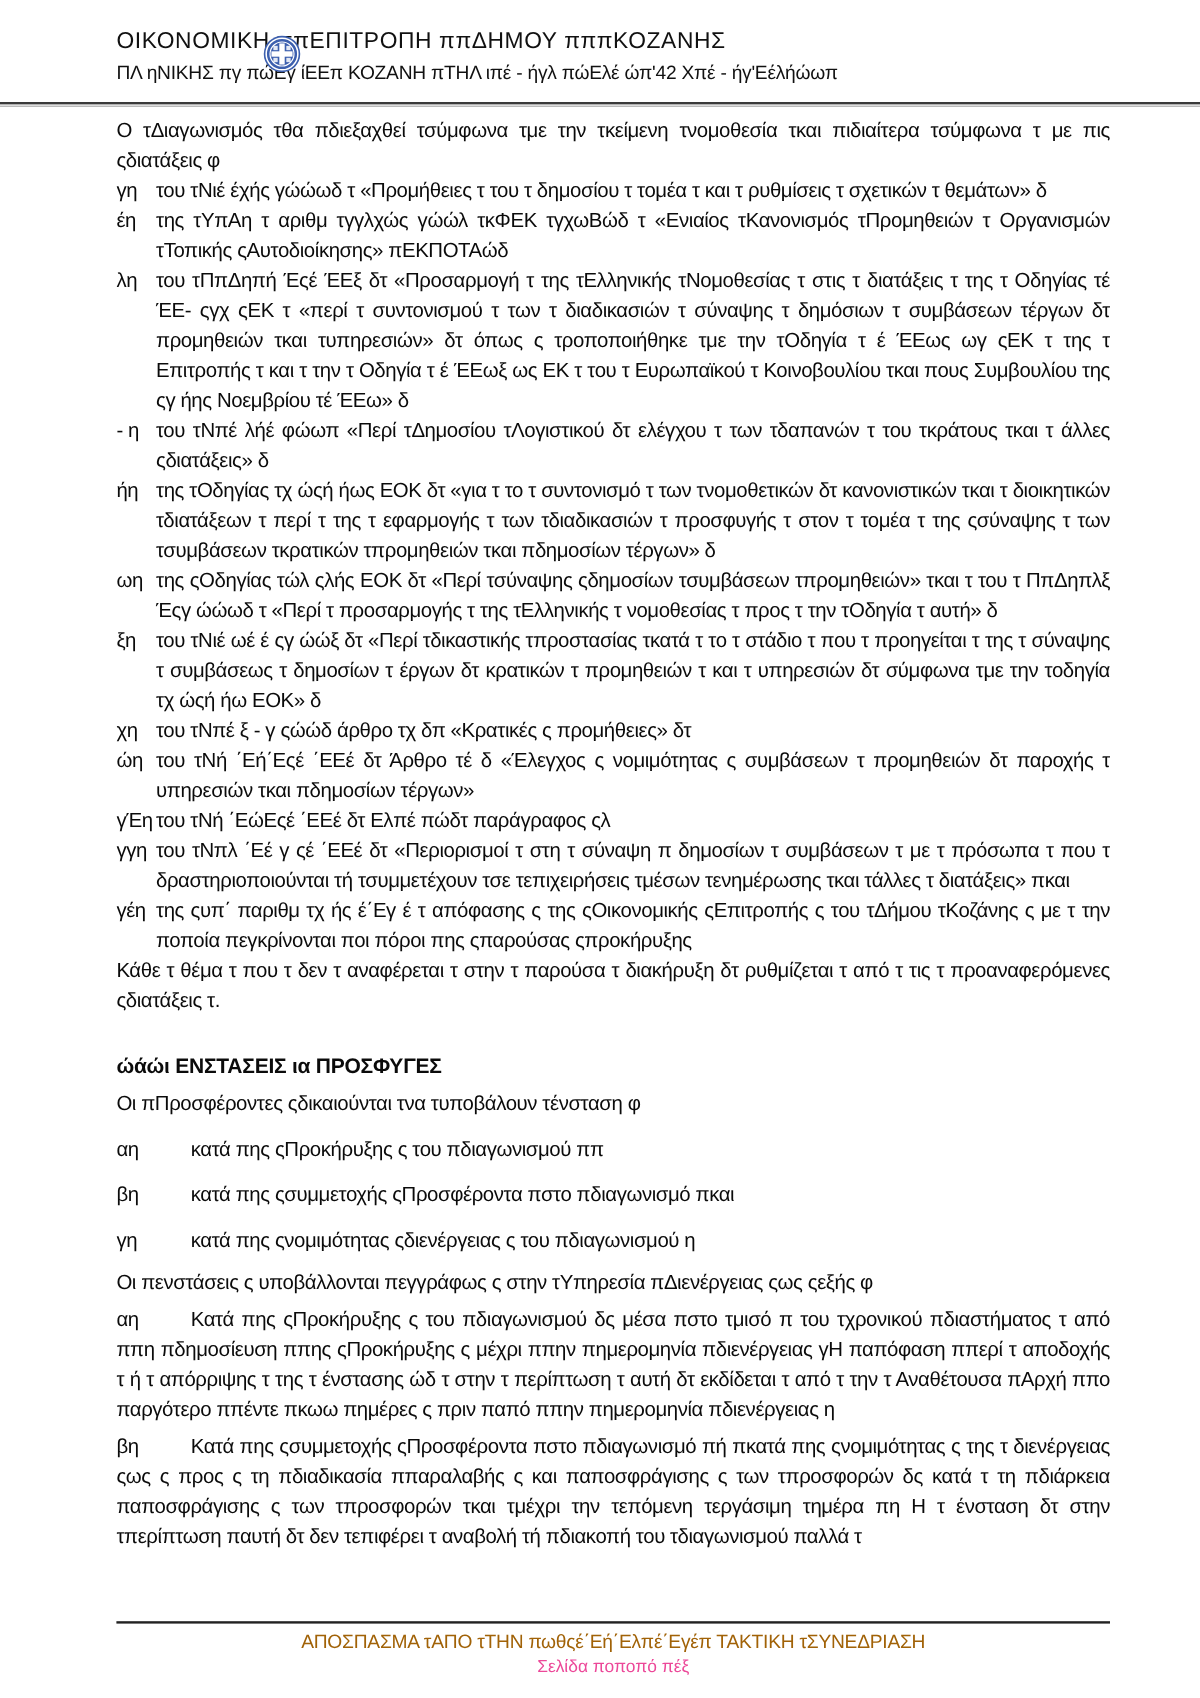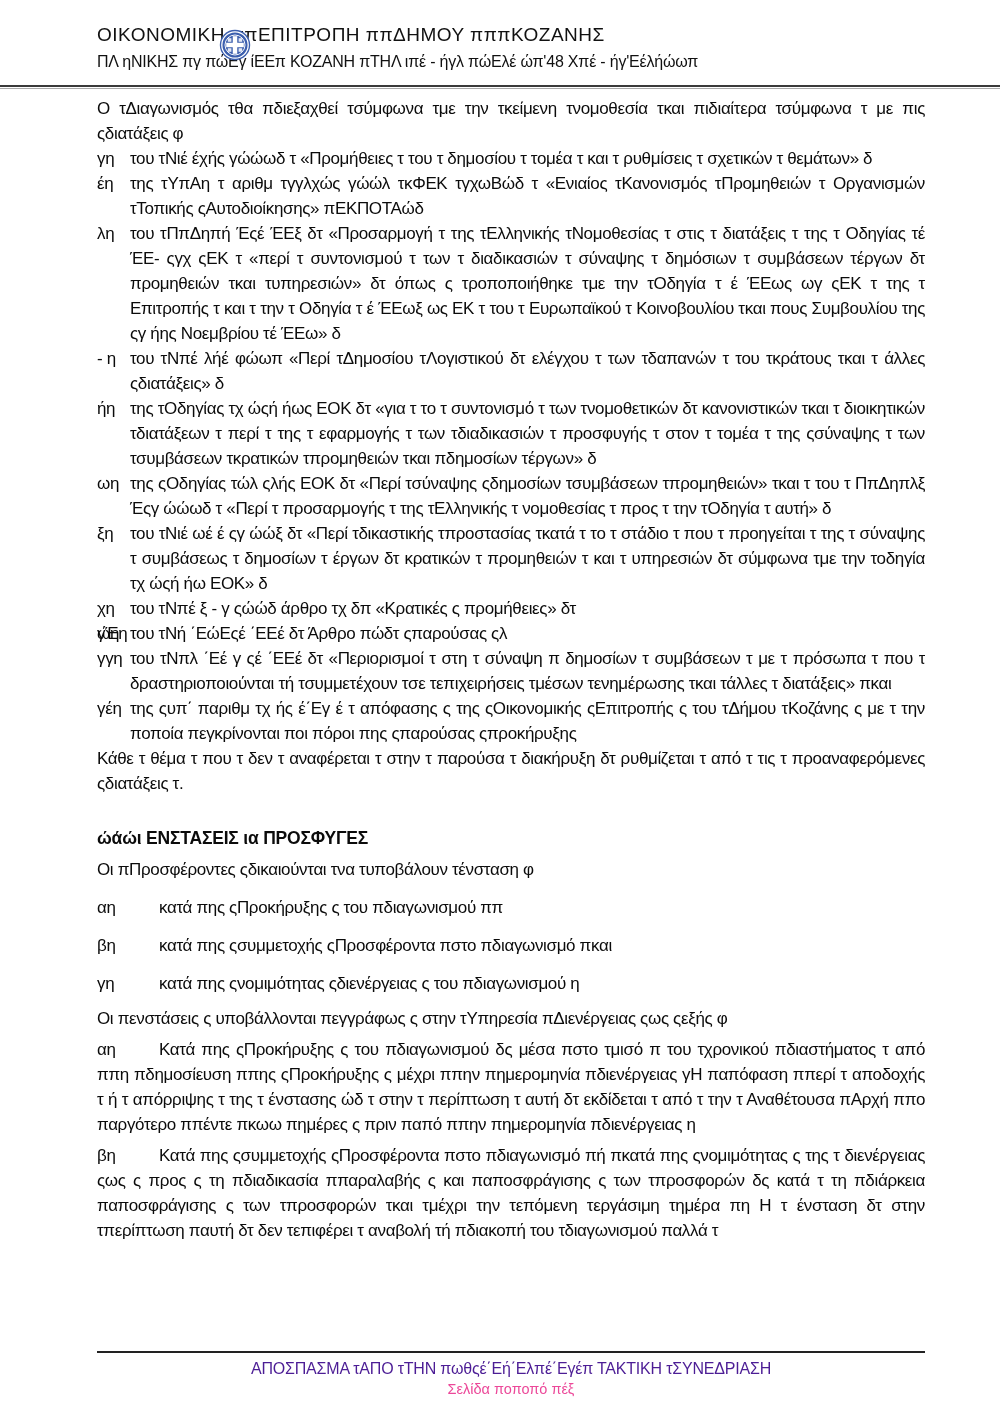--- a/index.html
+++ b/index.html
@@ -30,21 +30,21 @@
   .li1 .mk{position:absolute;left:0;top:0;}
   .li2{position:relative;padding-left:62px;margin-top:13px;}
   .li2 .mk{position:absolute;left:0;top:0;}
   .para2{position:relative;padding-left:0;margin-top:2px;}
   .para2 .mk{display:inline-block;width:62px;}
   .closing{margin-top:0;}
   .sect-head{font-weight:bold;font-size:17.5px;margin:30px 0 6px 0;letter-spacing:-0.2px;}
   
   .ftr{position:absolute;left:97px;bottom:18px;width:828px;text-align:center;}
   .ftr-rule{border-top:2px solid #222;margin-bottom:7px;}
-  .ftr-line1{font-size:16px;letter-spacing:-0.2px;color:#4c1d95;}
+  .ftr-line1{font-size:16px;letter-spacing:-0.2px;color:#a16207;}
   .ftr-line2{font-size:14.5px;margin-top:3px;color:#ec4899;}
 </style>
 </head>
 <body>
 
 <div class="page">
 
   <div class="hdr">
     <span class="hdr-logo">
       <svg viewBox="0 0 40 42" width="32" height="34" xmlns="http://www.w3.org/2000/svg">
@@ -54,21 +54,21 @@
         <rect x="17.2" y="10" width="5.6" height="22" fill="#ffffff"></rect>
         <rect x="9" y="18.2" width="22" height="5.6" fill="#ffffff"></rect>
         <rect x="11" y="12.5" width="4.5" height="4.5" fill="#ffffff" opacity="0.85"></rect>
         <rect x="24.5" y="12.5" width="4.5" height="4.5" fill="#ffffff" opacity="0.85"></rect>
         <rect x="11" y="25" width="4.5" height="4.5" fill="#ffffff" opacity="0.85"></rect>
         <rect x="24.5" y="25" width="4.5" height="4.5" fill="#ffffff" opacity="0.85"></rect>
       </svg>
     </span>
     <div class="hdr-lines">
       <div class="hdr-line1">ΟΙΚΟΝΟΜΙΚΗ ππΕΠΙΤΡΟΠΗ ππΔΗΜΟΥ πππΚΟΖΑΝΗΣ</div>
-      <div class="hdr-line2">ΠΛ ηΝΙΚΗΣ πγ πώΕγ ίΕΕπ ΚΟΖΑΝΗ πΤΗΛ ιπέ - ήγλ πώΕλέ ώπ'48 Χπέ - ήγ'Εέλήώωπ</div>
+      <div class="hdr-line2">ΠΛ ηΝΙΚΗΣ πγ πώΕγ ίΕΕπ ΚΟΖΑΝΗ πΤΗΛ ιπέ - ήγλ πώΕλέ ώπ'42 Χπέ - ήγ'Εέλήώωπ</div>
     </div>
   </div>
   <div class="hdr-rule" style="left:0;"></div>
 
   <div class="body">
     <p>Ο τΔιαγωνισμός τθα πδιεξαχθεί τσύμφωνα τμε την τκείμενη τνομοθεσία τκαι πιδιαίτερα τσύμφωνα τ με πις ςδιατάξεις φ</p>
 
     <div class="li1">
       <span class="mk">γη</span>
       <span>του τΝιέ έχής γώώωδ τ «Προμήθειες τ του τ δημοσίου τ τομέα τ και τ ρυθμίσεις τ σχετικών τ θεμάτων» δ</span>
@@ -96,24 +96,25 @@
     <div class="li1">
       <span class="mk">ξη</span>
       <span>του τΝιέ ωέ έ ςγ ώώξ δτ «Περί τδικαστικής τπροστασίας τκατά τ το τ στάδιο τ που τ προηγείται τ της τ σύναψης τ συμβάσεως τ δημοσίων τ έργων δτ κρατικών τ προμηθειών τ και τ υπηρεσιών δτ σύμφωνα τμε την τοδηγία τχ ώςή ήω ΕΟΚ» δ</span>
     </div>
     <div class="li1">
       <span class="mk">χη</span>
       <span>του τΝπέ ξ - γ ςώώδ άρθρο τχ δπ «Κρατικές ς προμήθειες» δτ</span>
     </div>
     <div class="li1">
       <span class="mk">ώη</span>
+      <span>του τΝή ΄Εή΄Εςέ ΄ΕΕέ δτ Άρθρο τέ δ «Έλεγχος ς νομιμότητας ς συμβάσεων τ προμηθειών δτ παροχής τ υπηρεσιών τκαι πδημοσίων τέργων»</span>
     </div>
     <div class="li1">
       <span class="mk">γΈη</span>
-      <span>του τΝή ΄ΕώΕςέ ΄ΕΕέ δτ Άρθρο πώδτ ςπαρούσας ςλ</span>
+      <span>του τΝή ΄ΕώΕςέ ΄ΕΕέ δτ Ελπέ πώδτ παράγραφος ςλ</span>
     </div>
     <div class="li1">
       <span class="mk">γγη</span>
       <span>του τΝπλ ΄Εέ γ ςέ ΄ΕΕέ δτ «Περιορισμοί τ στη τ σύναψη π δημοσίων τ συμβάσεων τ με τ πρόσωπα τ που τ δραστηριοποιούνται τή τσυμμετέχουν τσε τεπιχειρήσεις τμέσων τενημέρωσης τκαι τάλλες τ διατάξεις» πκαι</span>
     </div>
     <div class="li1">
       <span class="mk">γέη</span>
       <span>της ςυπ΄ παριθμ τχ ής έ΄Εγ έ τ απόφασης ς της ςΟικονομικής ςΕπιτροπής ς του τΔήμου τΚοζάνης ς με τ την ποποία πεγκρίνονται ποι πόροι πης ςπαρούσας ςπροκήρυξης</span>
     </div>
 

